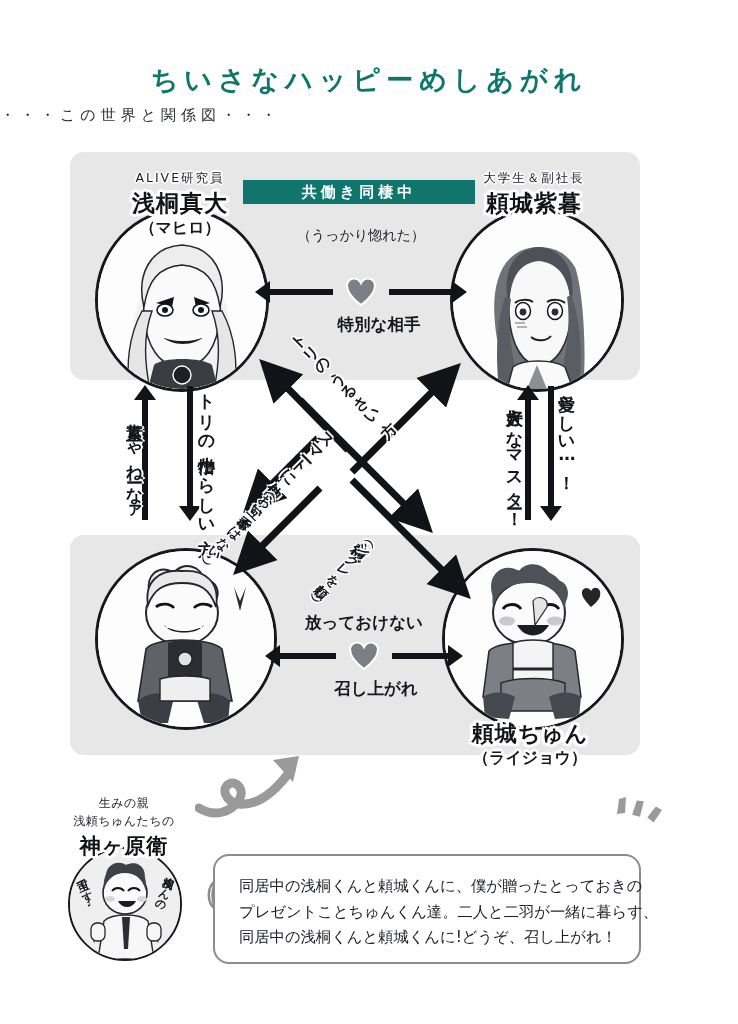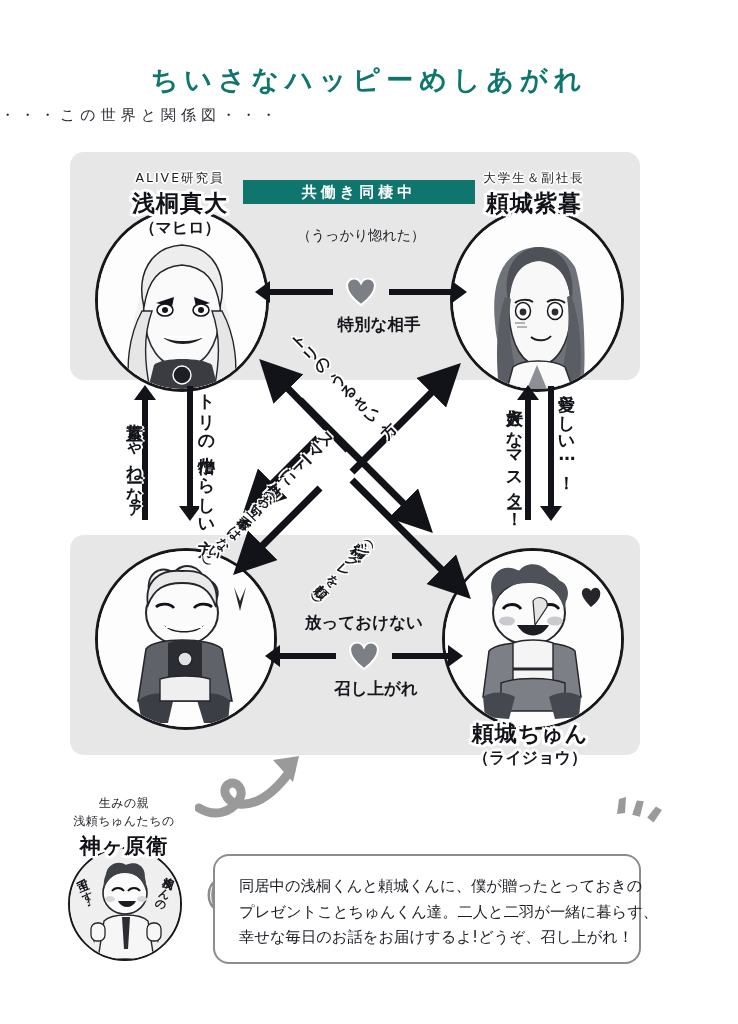--- a/index.html
+++ b/index.html
@@ -558,16 +558,16 @@
   <svg class="sparkles" width="60" height="40" viewBox="0 0 60 40">
     <g fill="#9a9a9a">
       <path d="M6,4 L13,2 L12,18 L4,19 Z"></path>
       <path d="M22,6 L29,5 L29,21 L21,21 Z" transform="rotate(14 25 13)"></path>
       <path d="M39,12 L46,12 L45,27 L37,26 Z" transform="rotate(30 42 19)"></path>
     </g>
   </svg>
   <div id="speech-bubble">
     <div class="line">同居中の浅桐くんと頼城くんに、僕が贈ったとっておきの</div>
     <div class="line">プレゼントことちゅんくん達。二人と二羽が一緒に暮らす、</div>
-    <div class="line">幸せな毎日のお話をお届けするよ!どうぞ、召し上がれ！</div>
+    <div class="line">同居中の浅桐くんと頼城くんに!どうぞ、召し上がれ！</div>
   </div>
 
 </div>
 
 </body></html>

